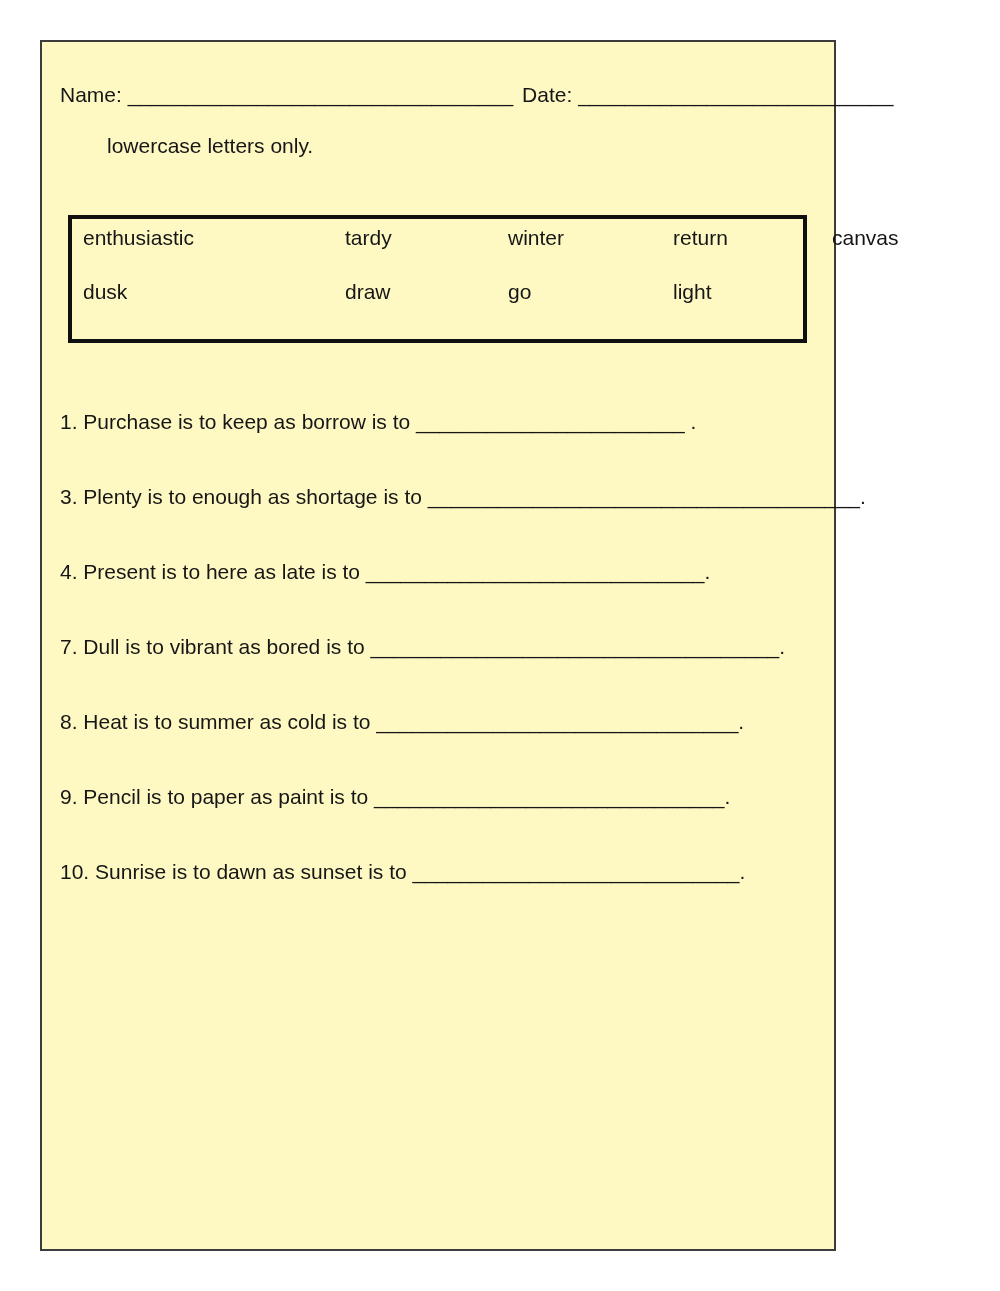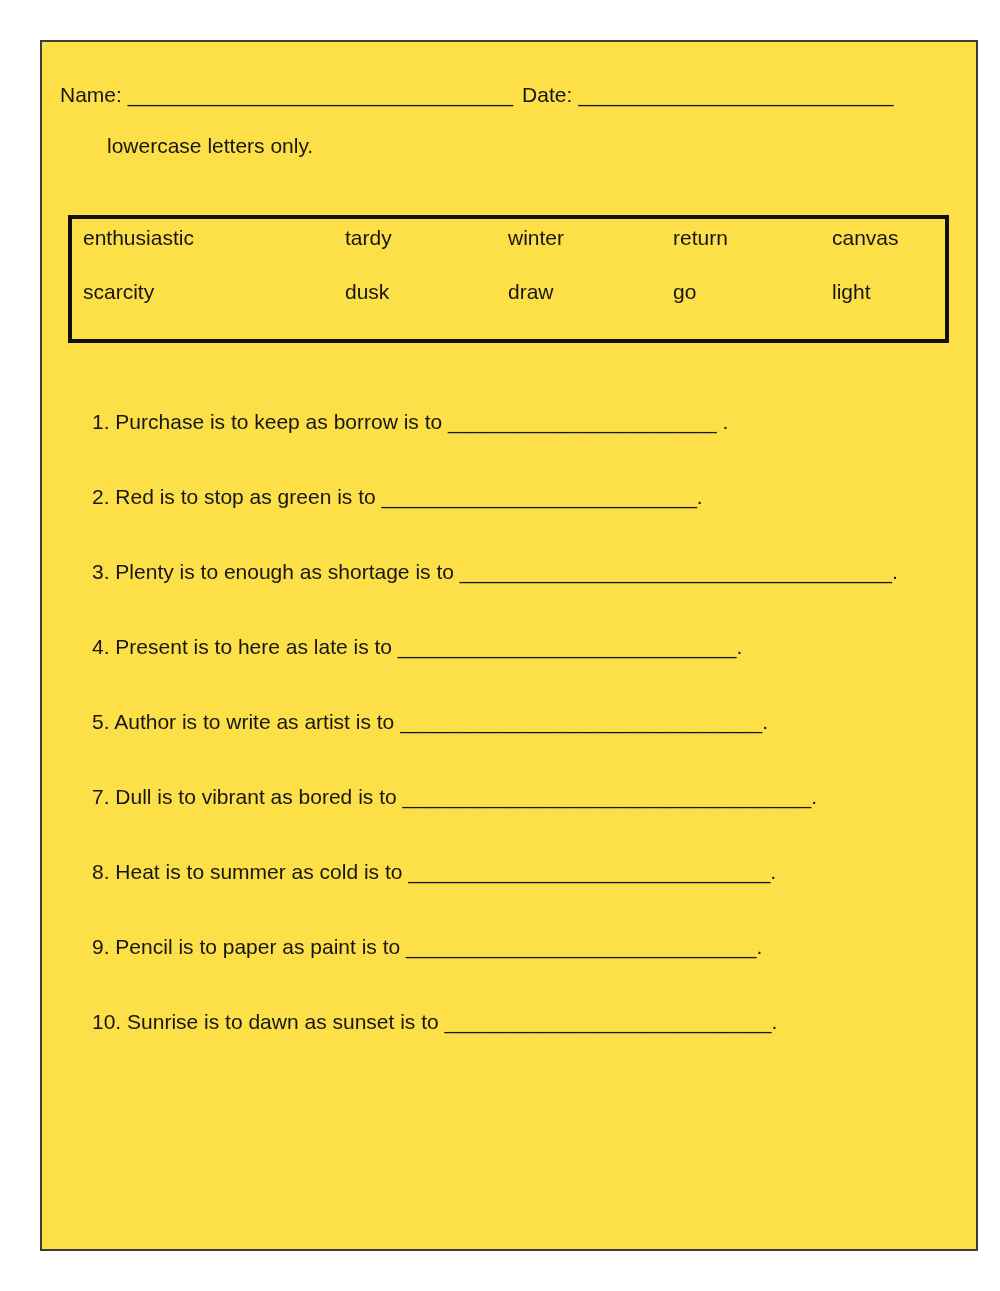--- a/index.html
+++ b/index.html
@@ -12,24 +12,24 @@
     position: relative;
     width: 1000px;
     height: 1291px;
     background: #ffffff;
     overflow: hidden;
   }
   .sheet {
     position: absolute;
     left: 40px;
     top: 40px;
-    width: 938px;
+    width: 796px;
     height: 1211px;
     border: 2px solid #3c3c3c;
-    background: #fde047;
+    background: #fef9c3;
   }
   .sheet-inner {
     padding: 0 17px 0 18px;
     font-size: 21px;
     line-height: 26px;
   }
   .header-row {
     margin-top: 40px;
     white-space: pre;
   }
@@ -56,21 +56,20 @@
     grid-template-columns: 262px 163px 165px 159px auto;
     grid-auto-rows: 54px;
     align-items: start;
   }
   .word-bank-word { line-height: 26px; }
   .questions { margin-top: 66px; }
   .question {
     white-space: pre;
     line-height: 26px;
     margin-bottom: 49px;
-    margin-left: 32px;
   }
   .question:last-child { margin-bottom: 0; }
 </style>
 </head>
 <body>
 
 <div class="screen">
   <div class="sheet">
     <div class="sheet-inner">
 
@@ -82,33 +81,30 @@
       <div class="instruction">
         <div class="instruction-line2">lowercase letters only.</div>
       </div>
 
       <div class="word-bank">
         <div class="word-bank-word">enthusiastic</div>
         <div class="word-bank-word">tardy</div>
         <div class="word-bank-word">winter</div>
         <div class="word-bank-word">return</div>
         <div class="word-bank-word">canvas</div>
-        <div class="word-bank-word">scarcity</div>
         <div class="word-bank-word">dusk</div>
         <div class="word-bank-word">draw</div>
         <div class="word-bank-word">go</div>
         <div class="word-bank-word">light</div>
       </div>
 
       <div class="questions">
         <div class="question"><span>1. Purchase is to keep as borrow is to </span><span class="blankline">_______________________</span><span> .</span></div>
-        <div class="question"><span>2. Red is to stop as green is to </span><span class="blankline">___________________________</span><span>.</span></div>
         <div class="question"><span>3. Plenty is to enough as shortage is to </span><span class="blankline">_____________________________________</span><span>.</span></div>
         <div class="question"><span>4. Present is to here as late is to </span><span class="blankline">_____________________________</span><span>.</span></div>
-        <div class="question"><span>5. Author is to write as artist is to </span><span class="blankline">_______________________________</span><span>.</span></div>
         <div class="question"><span>7. Dull is to vibrant as bored is to </span><span class="blankline">___________________________________</span><span>.</span></div>
         <div class="question"><span>8. Heat is to summer as cold is to </span><span class="blankline">_______________________________</span><span>.</span></div>
         <div class="question"><span>9. Pencil is to paper as paint is to </span><span class="blankline">______________________________</span><span>.</span></div>
         <div class="question"><span>10. Sunrise is to dawn as sunset is to </span><span class="blankline">____________________________</span><span>.</span></div>
       </div>
 
     </div>
   </div>
 </div>
 

